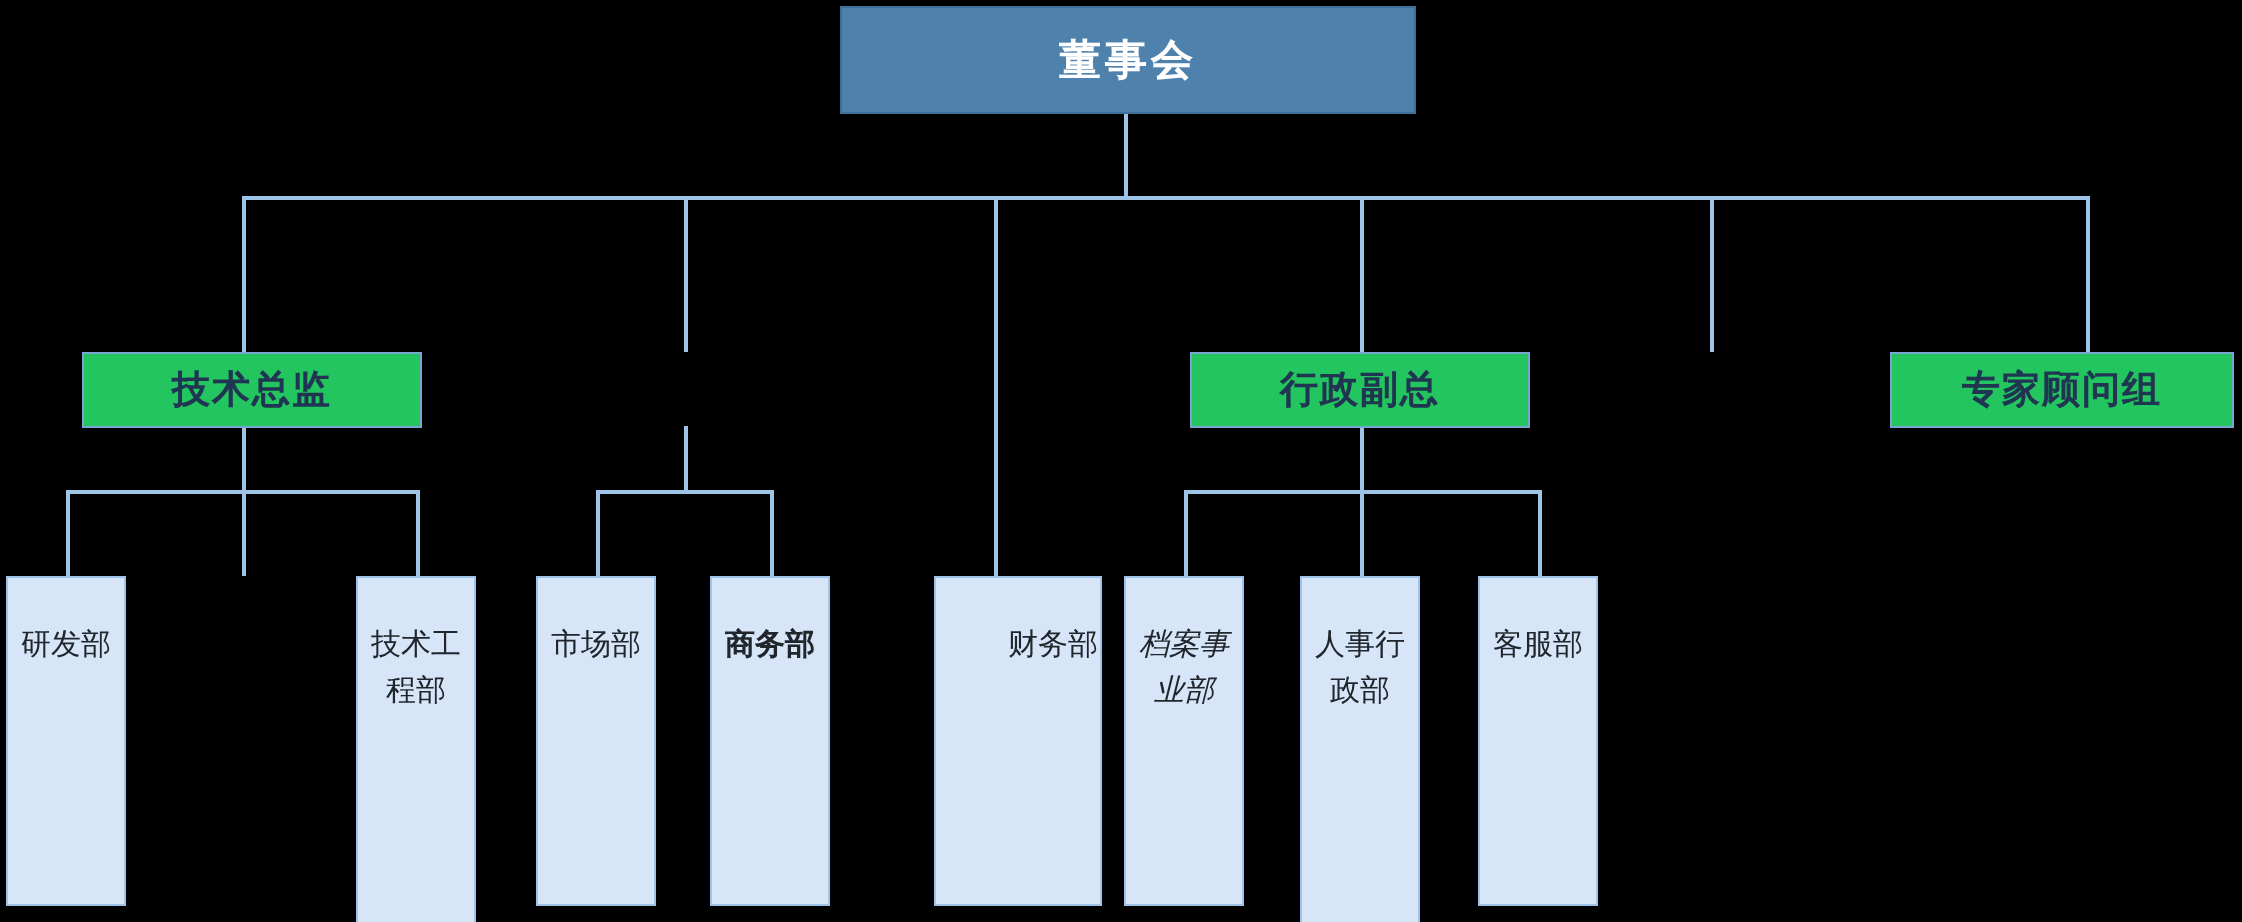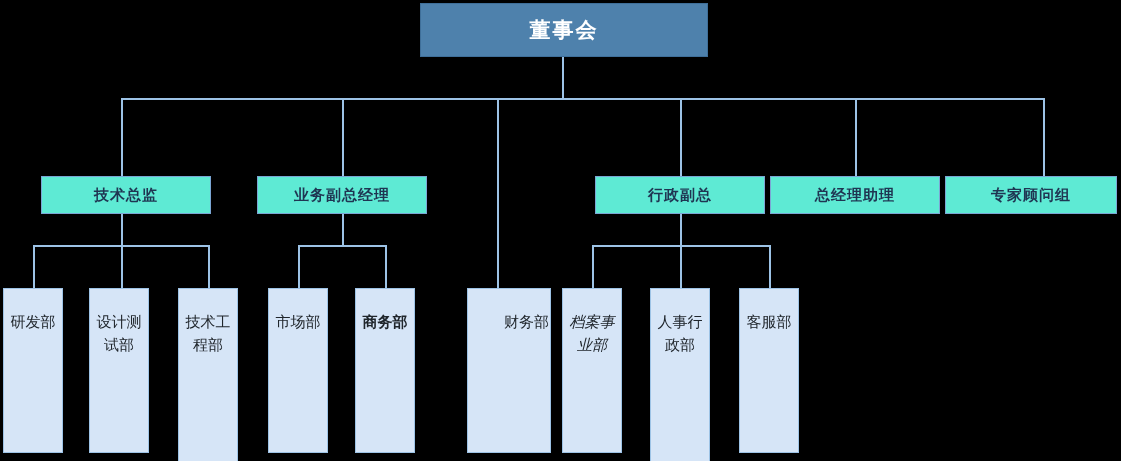--- a/index.html
+++ b/index.html
@@ -20,25 +20,25 @@
   }
   .lvl1{
     background:#4e81ac;
     border:1px solid #3f6f99;
     color:#ffffff;
     font-weight:bold;
     font-size:21px;
     letter-spacing:2px;
   }
   .lvl2{
-    background:#5eead4;
+    background:#22c55e;
     border:1px solid #7ba6d4;
     color:#1f3552;
     font-weight:bold;
-    font-size:15px;
+    font-size:19px;
     letter-spacing:1px;
   }
   .lvl3{
     background:#d6e5f7;
     border:1px solid #9dc3e6;
     color:#20262c;
     font-size:15px;
     line-height:1.55;
     letter-spacing:0px;
     padding-top:22px;
@@ -87,30 +87,25 @@
 
   <div class="conn v" style="left:680px;top:213px;height:33px;"></div>
   <div class="conn h" style="left:592px;top:245px;width:178px;"></div>
   <div class="conn v" style="left:592px;top:245px;height:43px;"></div>
   <div class="conn v" style="left:680px;top:245px;height:43px;"></div>
   <div class="conn v" style="left:769px;top:245px;height:43px;"></div>
 
   <div class="node lvl1" style="left:420px;top:3px;width:288px;height:54px;">董事会</div>
 
   <div class="node lvl2" style="left:41px;top:176px;width:170px;height:38px;">技术总监</div>
-  <div class="node lvl2" style="left:257px;top:176px;width:170px;height:38px;">业务副总经理</div>
   <div class="node lvl2" style="left:595px;top:176px;width:170px;height:38px;">行政副总</div>
-  <div class="node lvl2" style="left:770px;top:176px;width:170px;height:38px;">总经理助理</div>
   <div class="node lvl2" style="left:945px;top:176px;width:172px;height:38px;">专家顾问组</div>
 
   <div class="node lvl3" style="left:3px;top:288px;width:60px;height:165px;">
     <span class="vtext">研发部</span>
-  </div>
-  <div class="node lvl3" style="left:89px;top:288px;width:60px;height:165px;">
-    <span class="vtext">设计测试部</span>
   </div>
   <div class="node lvl3" style="left:178px;top:288px;width:60px;height:189px;">
     <span class="vtext">技术工程部</span>
   </div>
   <div class="node lvl3" style="left:268px;top:288px;width:60px;height:165px;">
     <span class="vtext">市场部</span>
   </div>
   <div class="node lvl3" style="left:355px;top:288px;width:60px;height:165px;font-weight:bold;">
     <span class="vtext">商务部</span>
   </div>

